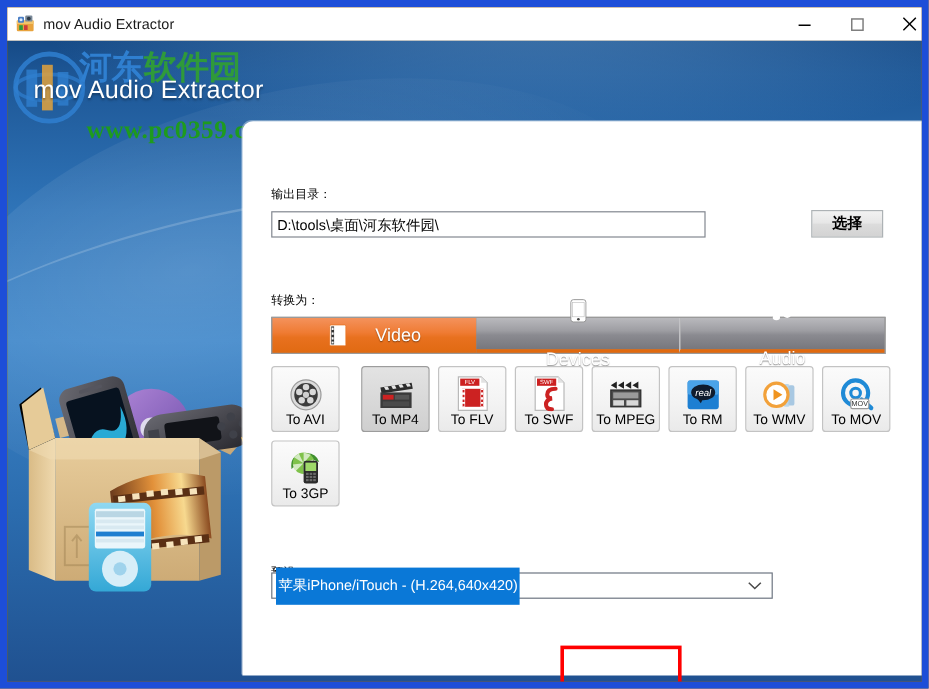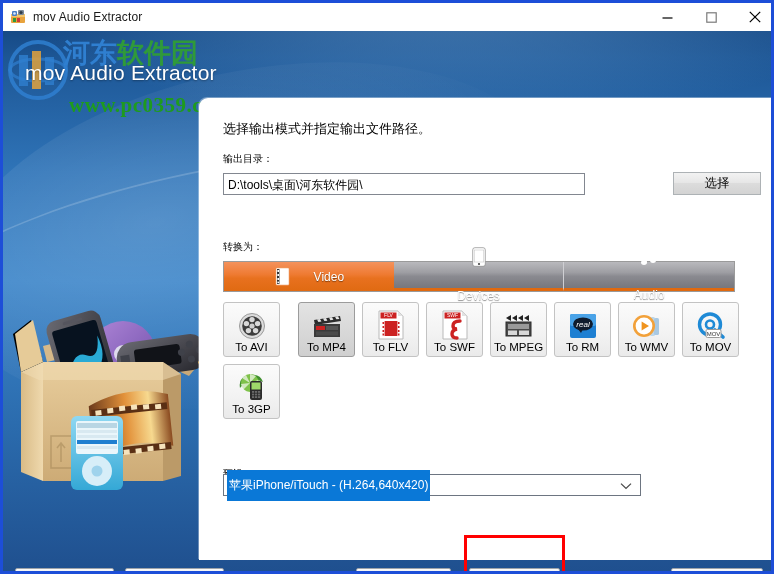--- a/index.html
+++ b/index.html
@@ -3,21 +3,21 @@
 <meta charset="utf-8">
 <style>
   html,body{margin:0;padding:0;}
   body{
     width:774px;height:574px;overflow:hidden;
     font-family:"Liberation Sans","DejaVu Sans",sans-serif;
     background:#ffffff;
     -webkit-font-smoothing:antialiased;
   }
   #app{position:relative;width:774px;height:574px;overflow:hidden;
-       border:3px solid #1d4ed8;box-sizing:border-box;background:#a16207;}
+       border:6px solid #1d4ed8;box-sizing:border-box;background:#a16207;}
 
   
   .titlebar{position:absolute;left:0;top:0;width:774px;height:28px;background:#ffffff;
             display:flex;align-items:center;box-sizing:border-box;}
   .tb-icon{width:16px;height:16px;margin-left:7px;margin-right:7px;position:relative;flex:0 0 auto;}
   .tb-title{font-size:12px;color:#1a1a1a;letter-spacing:.1px;}
   .tb-btns{margin-left:auto;display:flex;height:28px;}
   .tb-btn{width:44px;height:28px;display:flex;align-items:center;justify-content:center;}
   .tb-btn svg{display:block;}
 
@@ -61,28 +61,28 @@
   .lbl{position:absolute;font-size:10px;color:#000;}
 
   .pathrow{position:absolute;left:24px;top:75px;width:530px;height:22px;}
   .textbox{position:absolute;left:0;top:0;width:362px;height:22px;box-sizing:border-box;
            border:1px solid #828790;background:#fff;font-size:12px;color:#000;
            padding:2px 2px 0 4px;line-height:18px;white-space:nowrap;overflow:hidden;}
   .btn-std{position:absolute;height:23px;box-sizing:border-box;
            border:1px solid #adb2b5;background:linear-gradient(180deg,#f2f2f2 0%,#e6e6e6 48%,#dcdcdc 50%,#d3d3d3 100%);
            font-size:12.5px;color:#000;display:flex;align-items:center;justify-content:center;
            font-family:"Liberation Sans","DejaVu Sans",sans-serif;}
-  .btn-choose{left:450px;top:-1px;width:88px;}
+  .btn-choose{left:450px;top:-1px;width:60px;font-weight:bold;}
 
   
   .tabbar{position:absolute;left:24px;top:163px;width:512px;height:31px;display:flex;
           border:1px solid #9a9a9a;box-sizing:border-box;background:#8d8d8d;}
   .tab{flex:1 1 0;display:flex;align-items:center;justify-content:center;gap:22px;position:relative;
        box-sizing:border-box;}
-  .tab .tlabel{font-size:12px;color:#ffffff;text-shadow:0 1px 1px rgba(0,0,0,.45);}
+  .tab .tlabel{font-size:15px;color:#ffffff;text-shadow:0 1px 1px rgba(0,0,0,.45);}
   .tab.active{background:linear-gradient(180deg,#f4925c 0%,#ef7b33 42%,#e8711f 56%,#e06a12 100%);}
   .tab.idle{background:linear-gradient(180deg,#b9b9bd 0%,#9e9ea3 40%,#8a8a90 55%,#77777d 100%);
             border-bottom:3px solid #e0690f;flex-direction:column;}
   .tab.idle + .tab.idle{border-left:1px solid #cfcfd3;}
   .tab-ico{width:18px;height:20px;display:flex;align-items:center;justify-content:center;}
 
   
   .fmtgrid{position:absolute;left:24px;top:204px;width:520px;}
   .fmtrow{display:flex;gap:7px;margin-bottom:7px;}
   .fmt{width:57px;height:55px;box-sizing:border-box;border:1px solid #c3c3c3;border-radius:3px;
@@ -269,21 +269,20 @@
           <rect x="64" y="164" width="40" height="4" fill="#1f7fd0"></rect>
           <rect x="64" y="170" width="40" height="3" fill="#d8e9f1"></rect>
           <circle cx="84" cy="195" r="15" fill="#d7eef8"></circle>
           <circle cx="84" cy="195" r="5.5" fill="#9fd3ec"></circle>
         </g>
       </svg>
     </div>
 
     <div class="dialog">
 
-      <div class="dlg-intro">选择输出模式并指定输出文件路径。</div>
 
       <div class="lbl" style="left:24px;top:54px;">输出目录：</div>
 
       <div class="pathrow">
         <div class="textbox" title="D:\tools\桌面\河东软件园\">D:\tools\桌面\河东软件园\</div>
         <div class="btn-std btn-choose">选择</div>
       </div>
 
       <div class="lbl" style="left:24px;top:142px;">转换为：</div>
 

